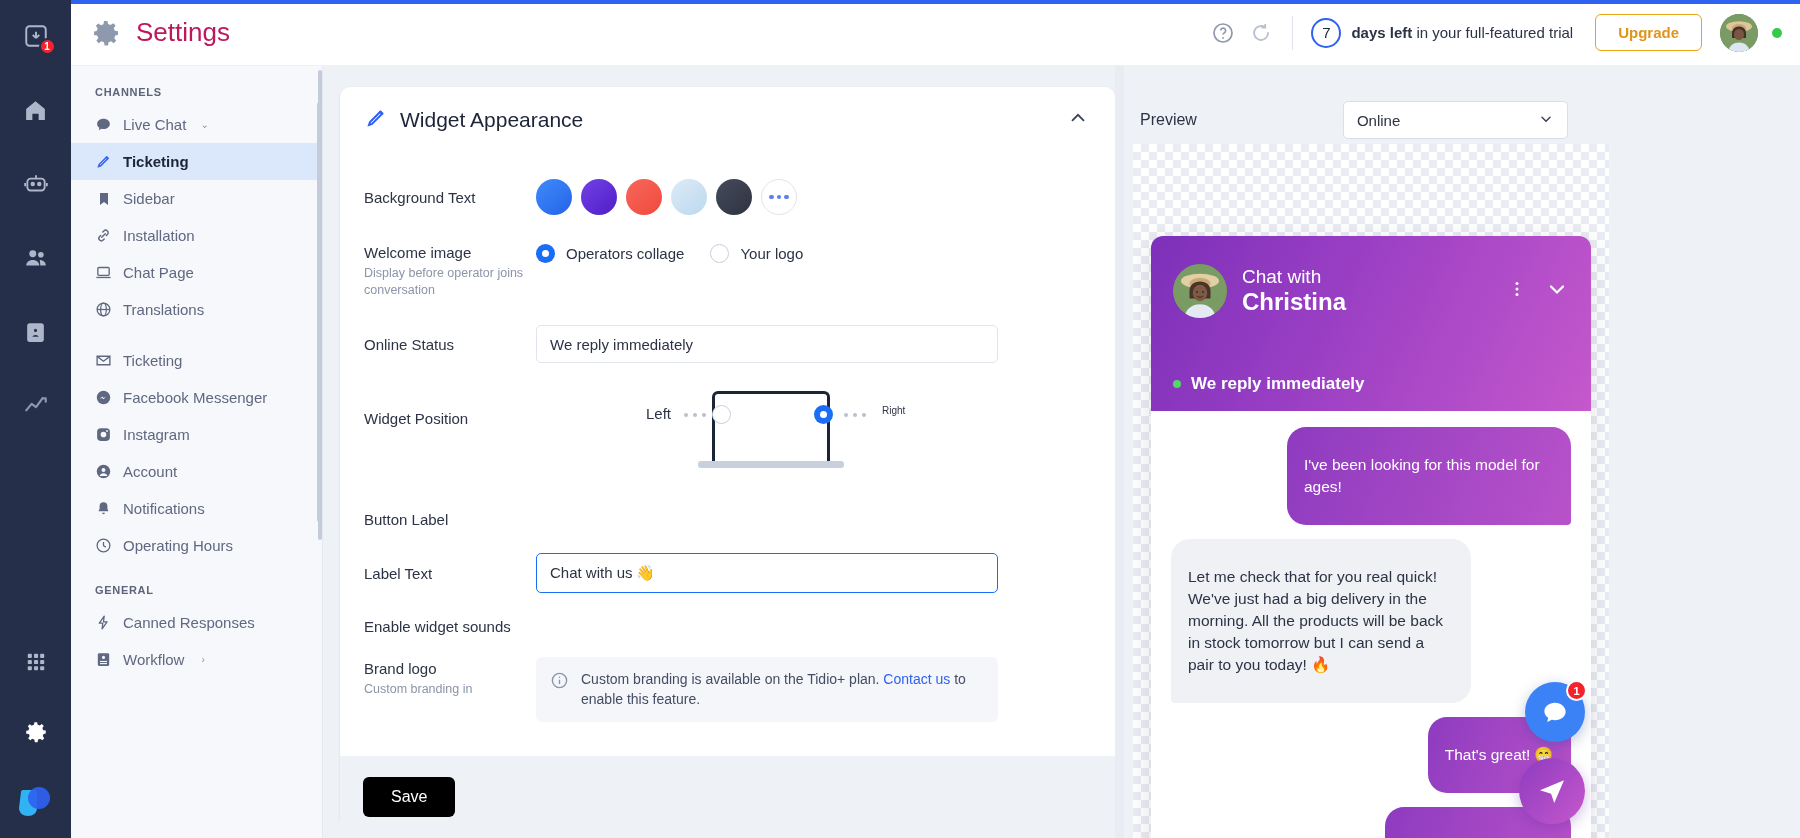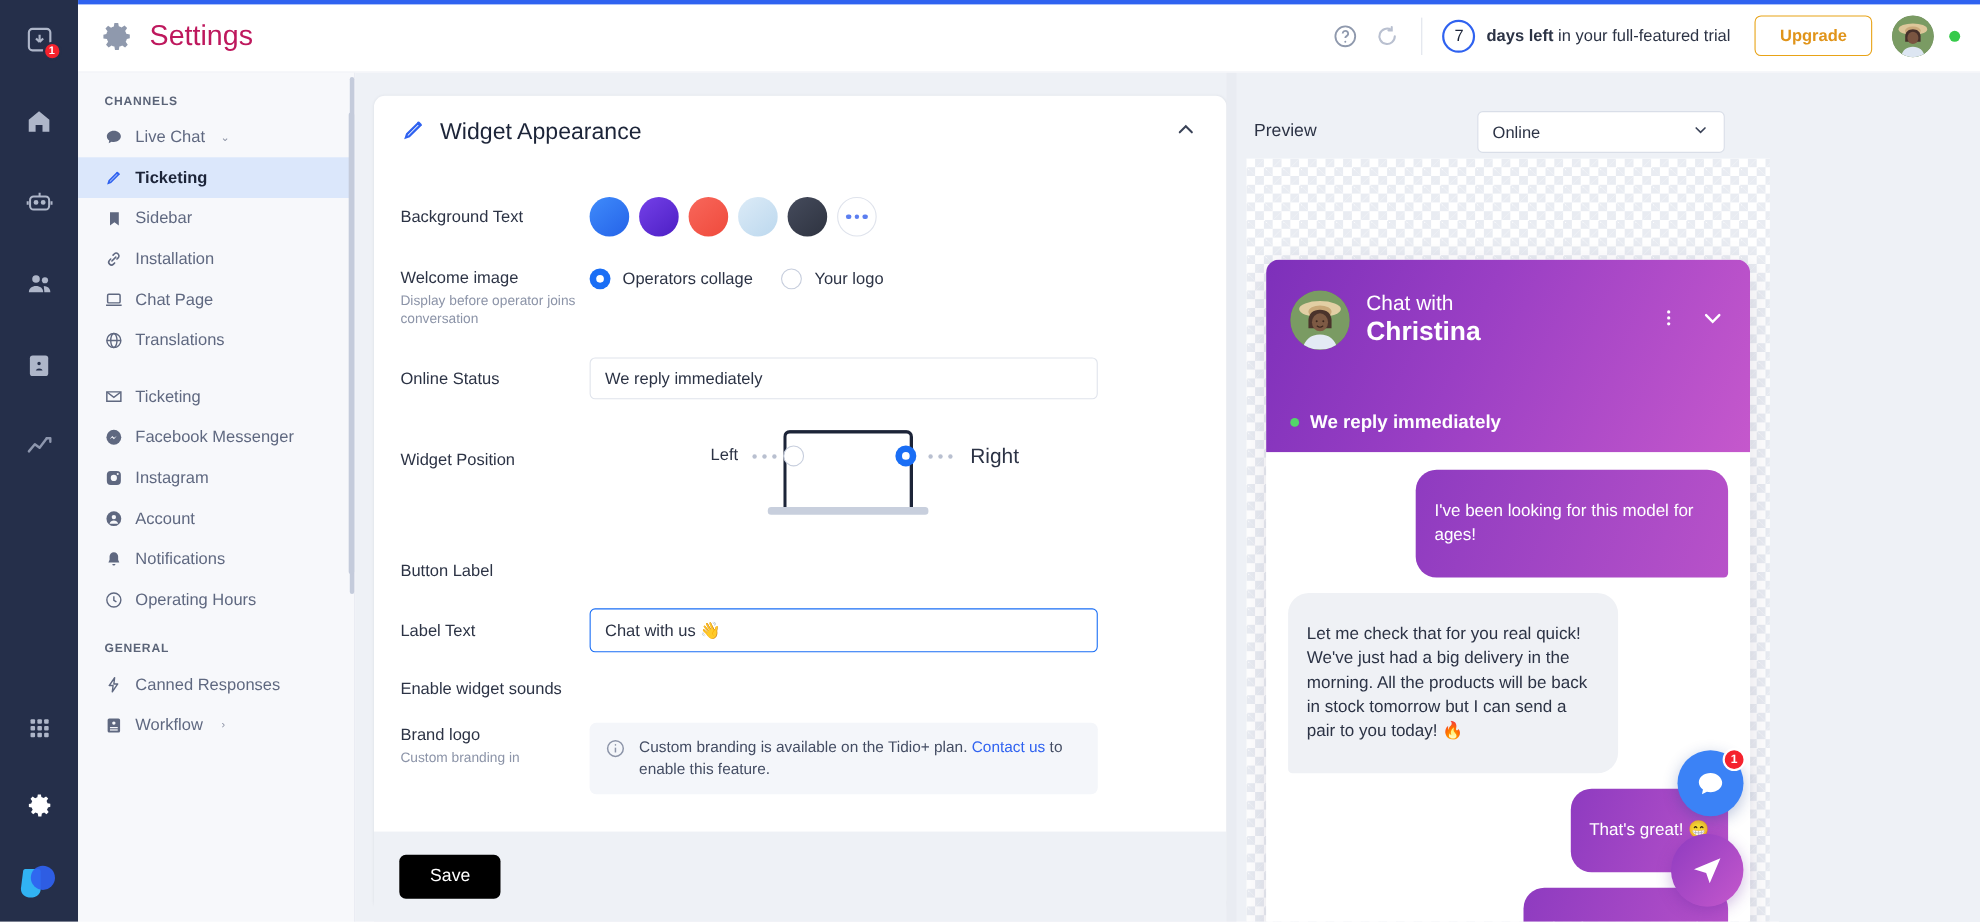--- a/index.html
+++ b/index.html
@@ -160,21 +160,21 @@
   .posbox { position: relative; height: 108px; width: 462px; }
   .pos-lap {
     position: absolute; left: 176px; top: 6px; width: 118px; height: 72px;
     border: 3px solid #1c2438; border-bottom: none; border-radius: 6px 6px 0 0;
   }
   .pos-base {
     position: absolute; left: 162px; top: 76px; width: 146px; height: 7px;
     background: #c8cfdd; border-radius: 3px;
   }
   .pos-left { position: absolute; left: 110px; top: 20px; font-size: 15px; color: #2c3345; }
-  .pos-right { position: absolute; left: 346px; top: 20px; font-size: 19px; color: #2c3345; }
+  .pos-right { position: absolute; left: 346px; top: 20px; font-size: 10px; color: #2c3345; }
   .dots3 { position: absolute; display: flex; gap: 5px; align-items: center; top: 28px; }
   .dots3 i { width: 4px; height: 4px; border-radius: 50%; background: #b9c0d0; display: block; }
   .dots-l { left: 148px; }
   .dots-r { left: 308px; }
   .pos-rd {
     position: absolute; top: 20px; width: 19px; height: 19px; border-radius: 50%;
     border: 1.6px solid #c7cedd; background: #fff; cursor: pointer;
   }
   .pos-rd.off { left: 176px; }
   .pos-rd.on {

